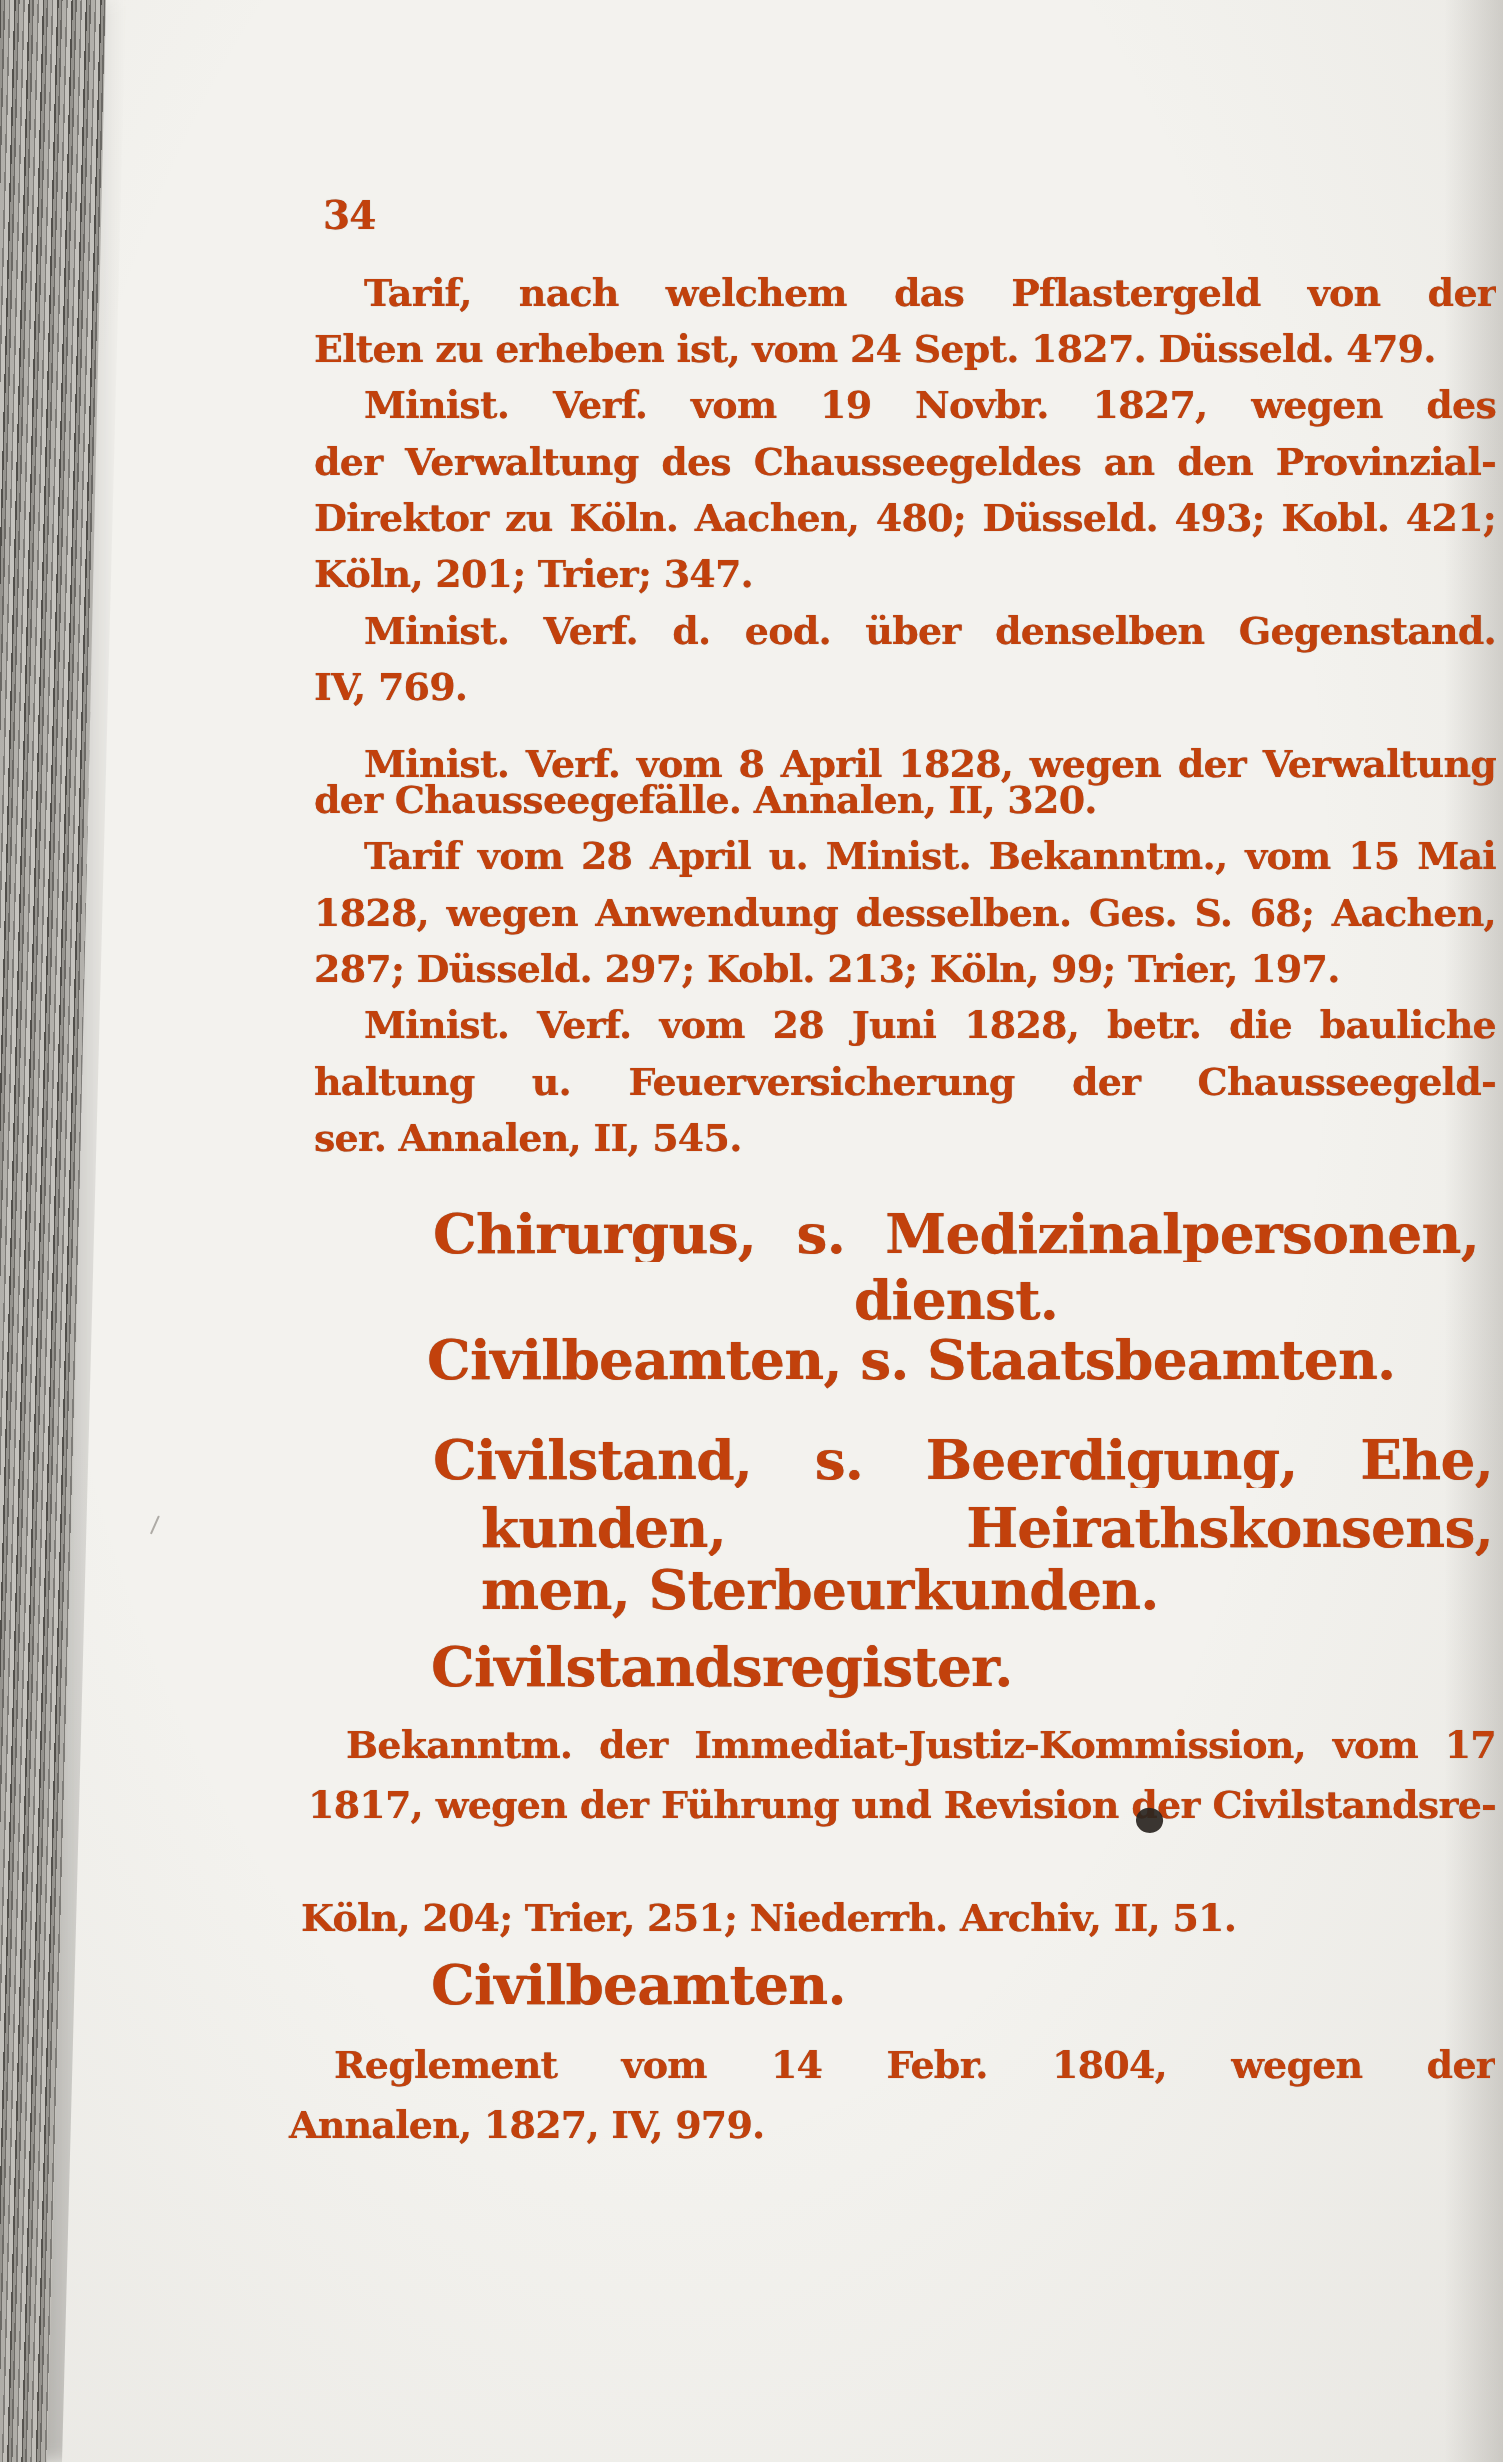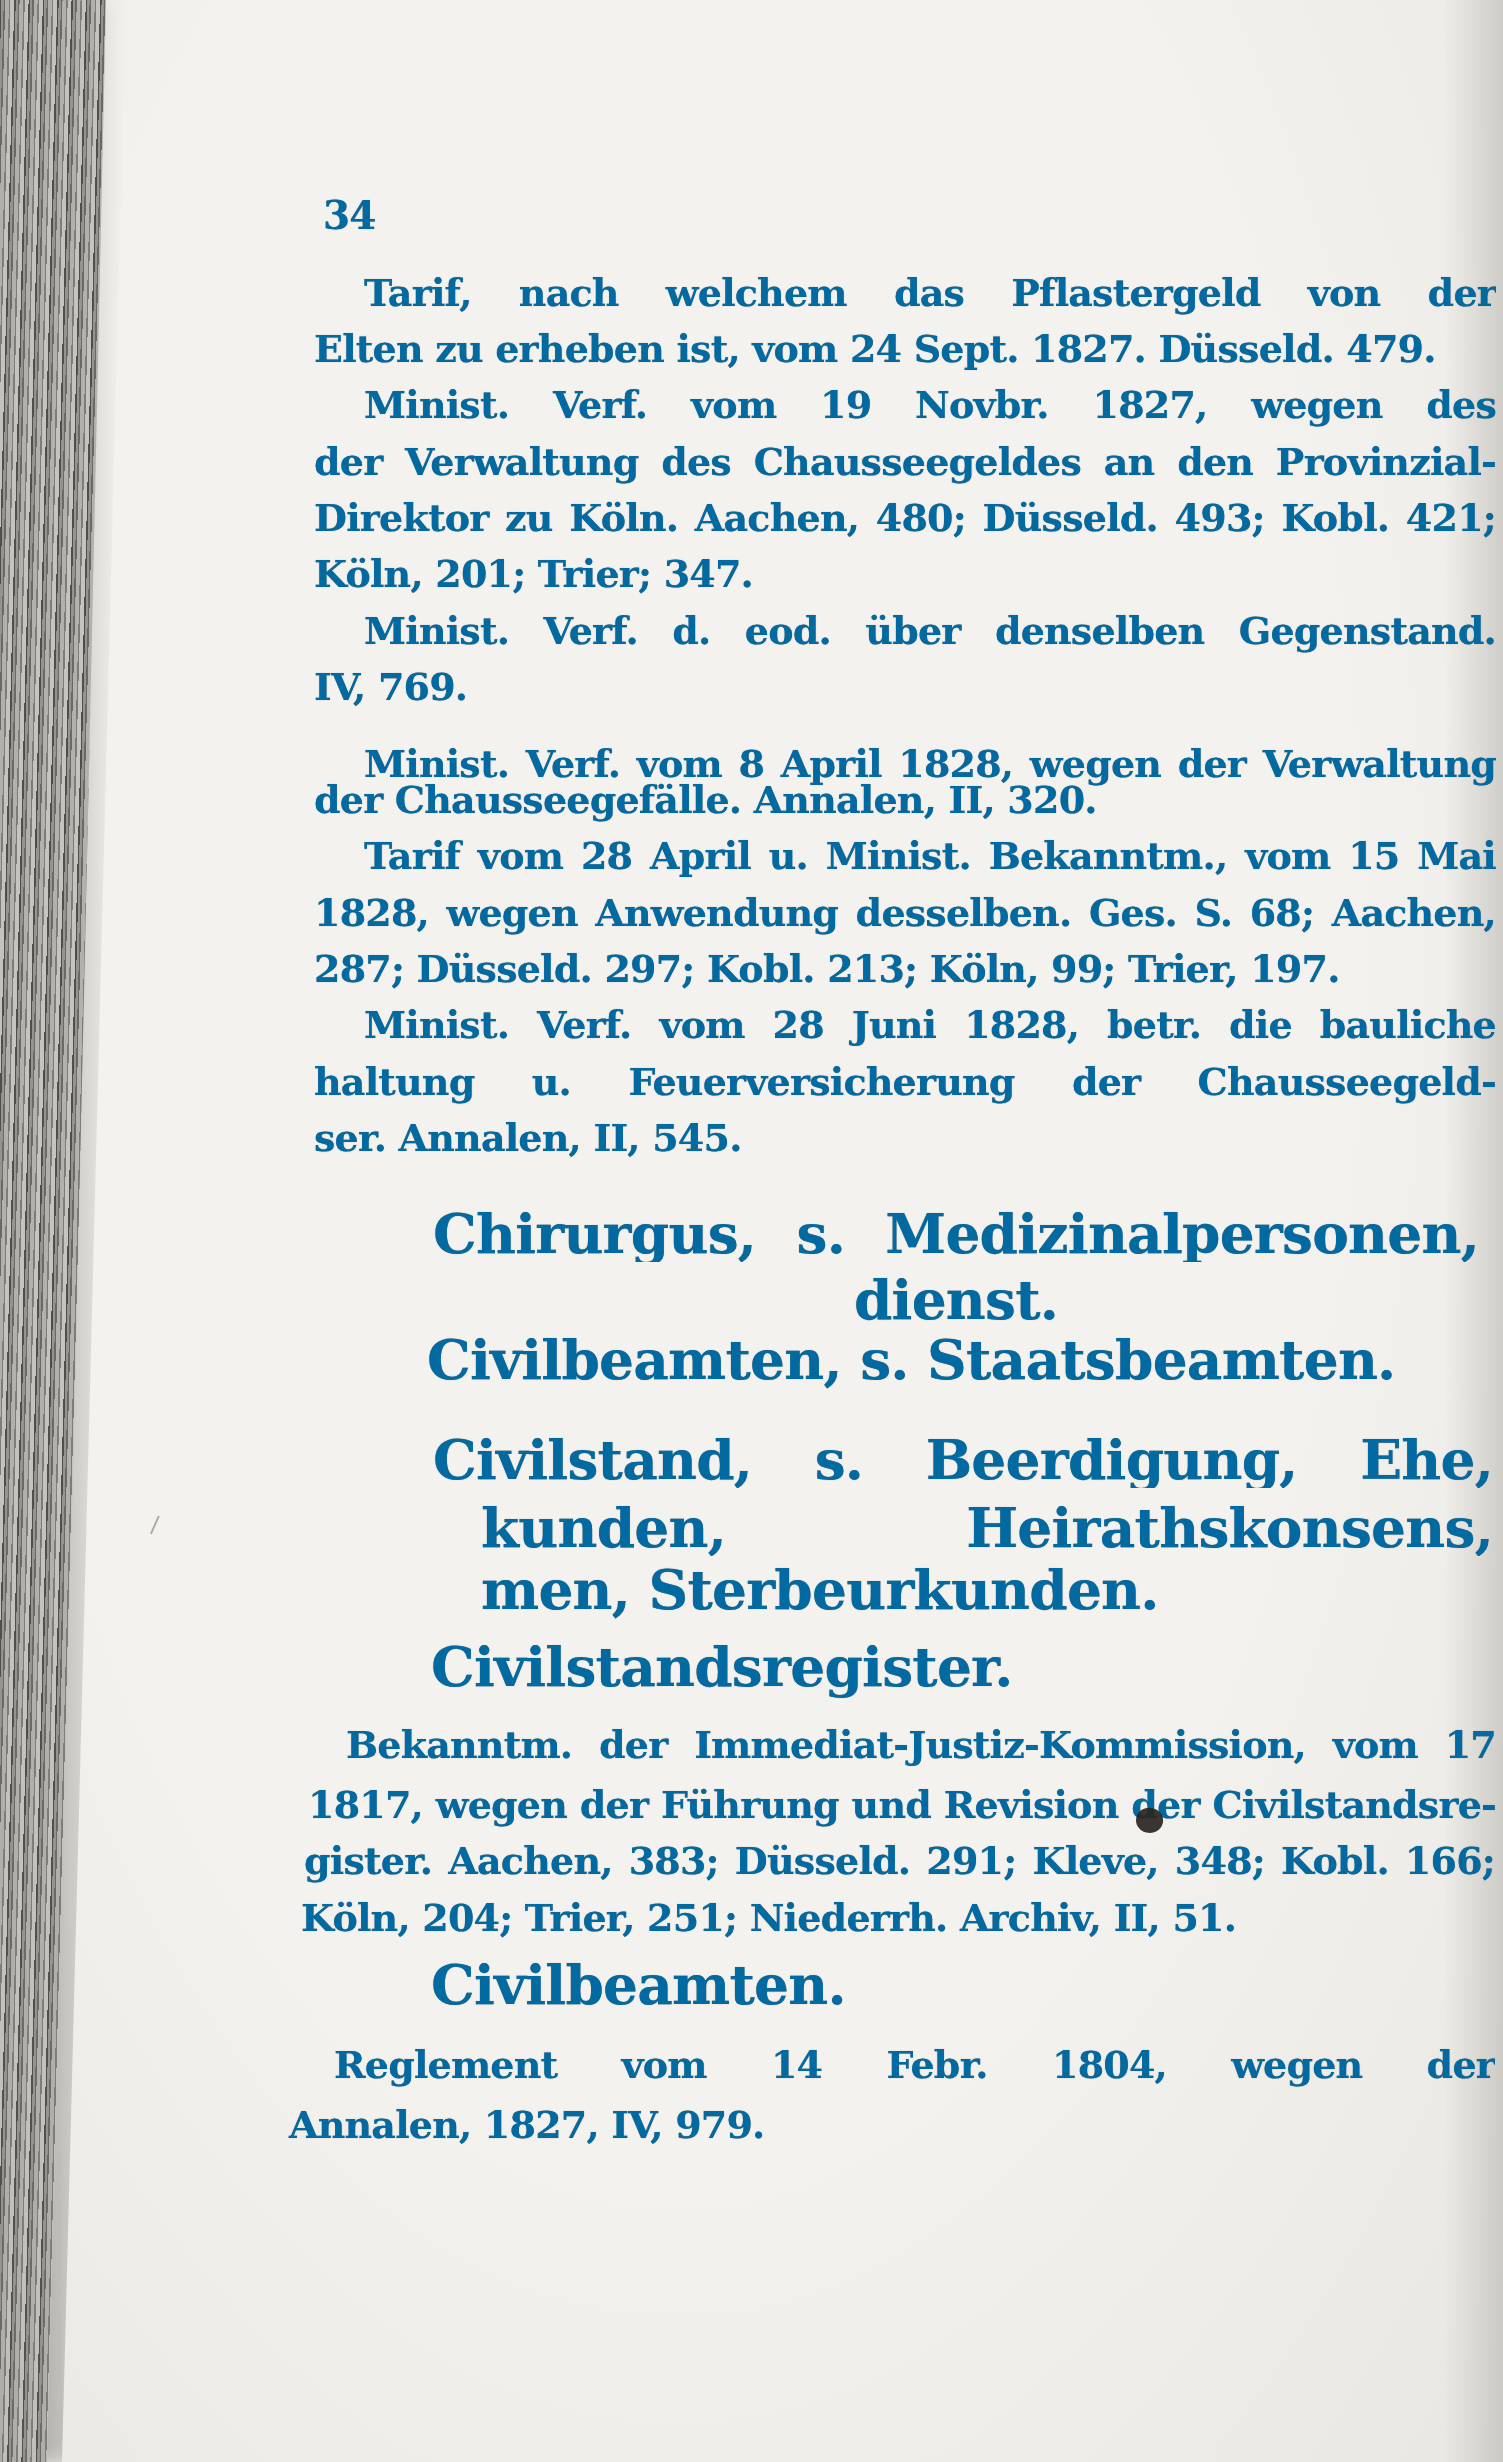--- a/index.html
+++ b/index.html
@@ -31,21 +31,21 @@
   
   .right-shade{
     position:absolute;right:0;top:0;width:59px;height:100%;
     background:linear-gradient(to right, rgba(0,0,0,0), rgba(108,103,96,.24));
   }
   .vignette{
     position:absolute;inset:0;pointer-events:none;
     background:radial-gradient(ellipse at 45% 38%, rgba(0,0,0,0) 55%, rgba(138,132,122,.10) 100%);
   }
   .ln{
-    position:absolute;color:#0369a1;font-weight:700;
+    position:absolute;color:#c2410c;font-weight:700;
     letter-spacing:-0.8px;line-height:1.34;
     text-shadow:0 0 0.8px rgba(40,33,26,.55);
   }
   .b{font-size:38px;}
   .h{font-size:55px;}
   .pn{font-size:39px;}
   .just{text-align:justify;text-align-last:justify;overflow:hidden;max-height:56px;}
   .ctr{text-align:center;}
   .blot{
     position:absolute;left:1136px;top:1808px;width:27px;height:25px;
@@ -97,21 +97,20 @@
   <div class="ln h" style="left:427px;top:1323px;">Civilbeamten, s. Staatsbeamten.</div>
 
   <div class="ln h just" style="left:433px;top:1423px;width:1060px;max-height:65px;">Civilstand, s. Beerdigung, Ehe, Geburtsur-</div>
   <div class="ln h just" style="left:481px;top:1491px;width:1012px;max-height:65px;">kunden, Heirathskonsens, Legitimation, Na-</div>
   <div class="ln h" style="left:481px;top:1553px;">men, Sterbeurkunden.</div>
 
   <div class="ln h" style="left:431px;top:1630px;">Civilstandsregister.</div>
 
   <div class="ln b just" style="left:346px;top:1720px;width:1150px;">Bekanntm. der Immediat-Justiz-Kommission, vom 17 Mai</div>
   <div class="ln b just" style="left:308px;top:1780px;width:1188px;">1817, wegen der Führung und Revision der Civilstandsre-</div>
-  <div class="ln b just" style="left:304px;top:1836px;width:1191px;">gister. Aachen, 383; Düsseld. 291; Kleve, 348; Kobl. 166;</div>
   <div class="ln b" style="left:301px;top:1893px;">Köln, 204; Trier, 251; Niederrh. Archiv, II, 51.</div>
 
   <div class="ln h" style="left:431px;top:1948px;">Civilbeamten.</div>
 
   <div class="ln b just" style="left:334px;top:2040px;width:1161px;">Reglement vom 14 Febr. 1804, wegen der Civiluniformen.</div>
   <div class="ln b" style="left:289px;top:2100px;">Annalen, 1827, IV, 979.</div>
 
   <div class="blot"></div>
   <div class="stroke"></div>
 

